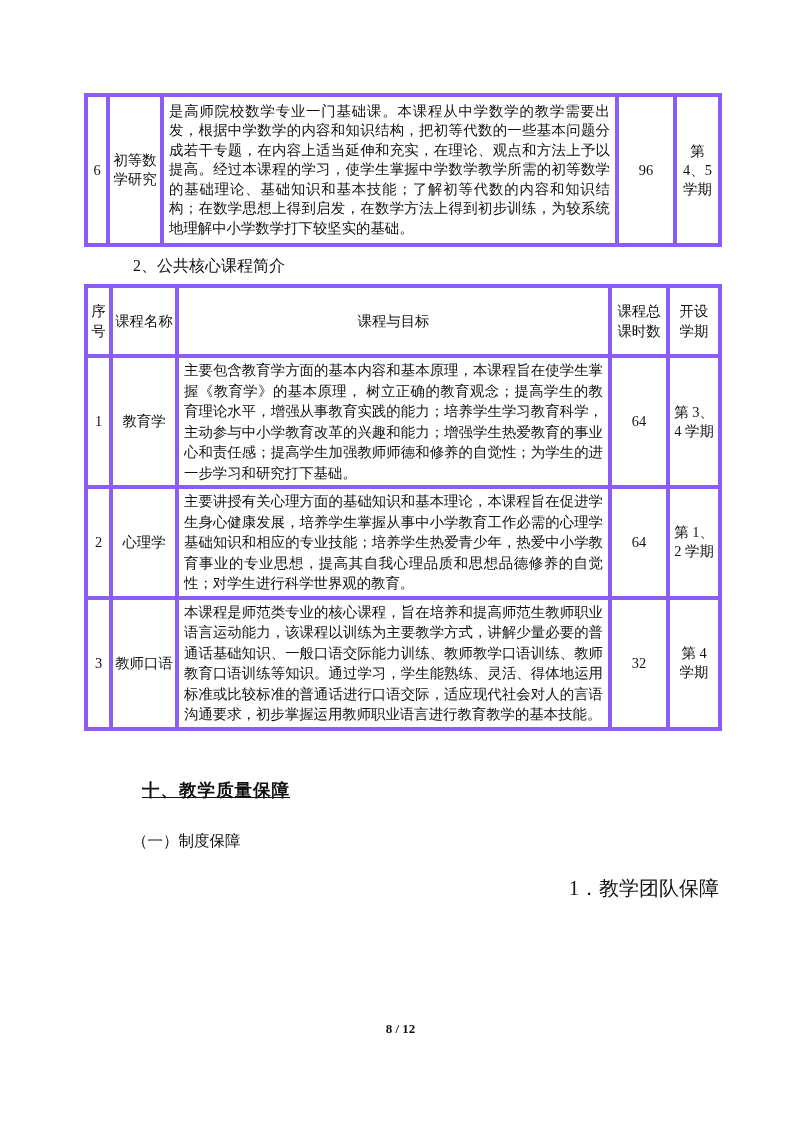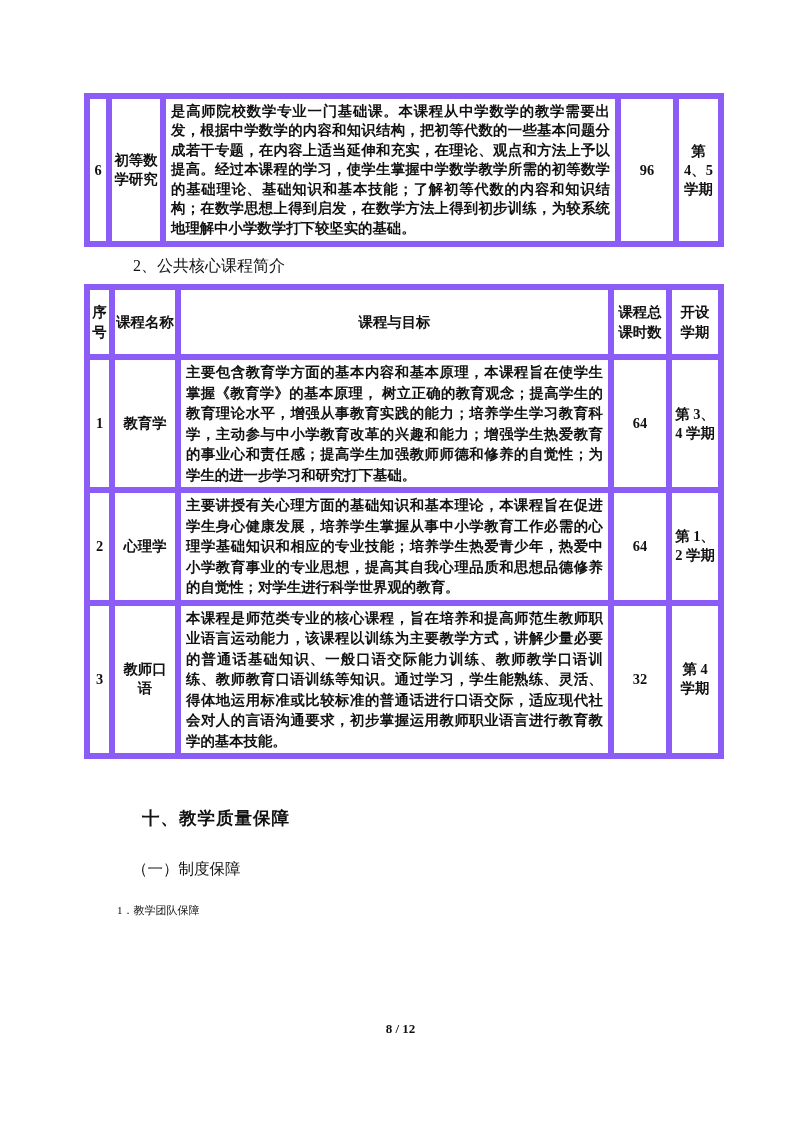--- a/index.html
+++ b/index.html
@@ -9,47 +9,47 @@
     margin: 0 auto;
     background: #ffffff;
     font-family: "Liberation Serif", "DejaVu Serif", serif;
     color: #111;
     box-sizing: border-box;
     padding: 93px 74px 0 84px;
     overflow: hidden;
   }
   table { border-collapse: collapse; table-layout: fixed; }
   .ctable { width: 634px; }
-  .ctable td, .ctable th { border: 6px solid #8b5cf6; vertical-align: middle; font-weight: bold; }
+  .ctable td, .ctable th { border: 4px solid #8b5cf6; vertical-align: middle; font-weight: normal; }
   .cell-center { text-align: center; padding: 0 2px; font-size: 14.4px; line-height: 19px; }
   .cell-desc {
     text-align: justify; text-align-last: left;
     font-size: 14.4px; line-height: 19.5px;
     padding: 2px 5px 2px 5px;
   }
   .cell-desc span { display: inline; }
   .indent2 { text-indent: 2em; display: block; }
   .t2 .cell-desc { line-height: 20.5px; }
   .t2 thead th { font-size: 14.4px; line-height: 20px; text-align: center; border-bottom: 2px solid #000; }
   .hdr-narrow { display: inline-block; max-width: 48px; }
   .hdr-term  { display: inline-block; max-width: 34px; }
   .term-wrap { display: inline-block; max-width: 42px; }
   .t1 .term-wrap { max-width: 40px; }
   .sec-heading {
     font-size: 16px; margin: 9px 0 7px 49px;
   }
   .chapter-heading {
     font-weight: bold; font-size: 17.5px;
-    margin: 47px 0 0 58px; letter-spacing: 1px;
+    margin: 47px 0 0 58px; letter-spacing: 1px; text-decoration: underline;
   }
   .sub-heading {
     font-size: 15.5px; margin: 29px 0 0 48px;
   }
   .sub-heading-num {
-    font-size: 11px; margin: 23px 0 0 33px;
+    font-size: 20px; margin: 23px 0 0 33px; text-align: right;
   }
   .body-par {
     width: 620px; font-size: 16px; line-height: 33px;
     text-align: justify; text-align-last: left;
     text-indent: 2em; margin: 13px 0 0 3px;
   }
   .page-number {
     position: absolute; left: 8px; right: 0; top: 1021px;
     text-align: center; font-weight: bold; font-size: 13px;
     font-family: "Liberation Serif", "DejaVu Serif", serif;

